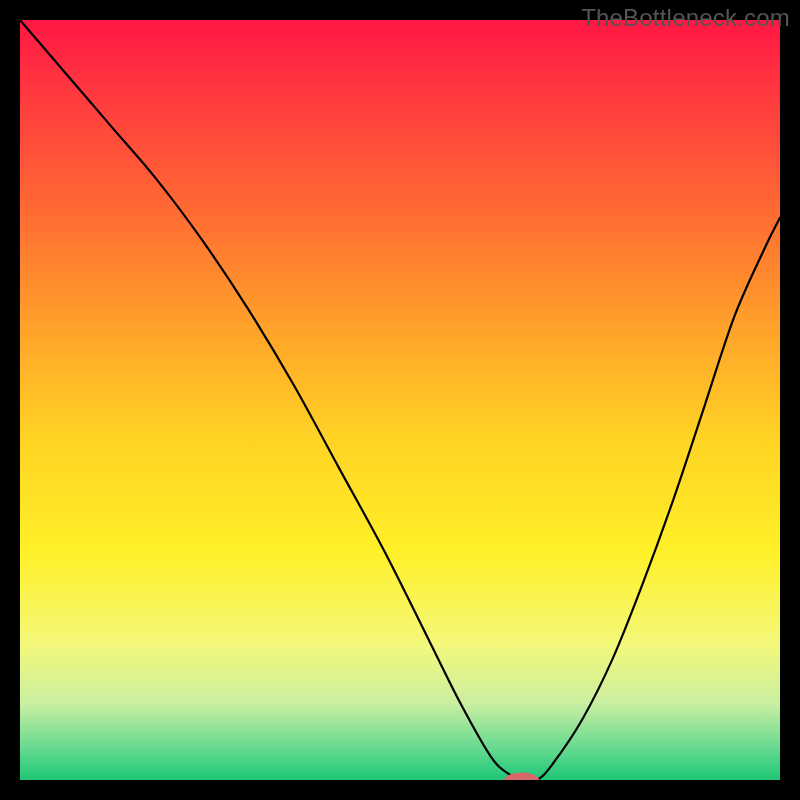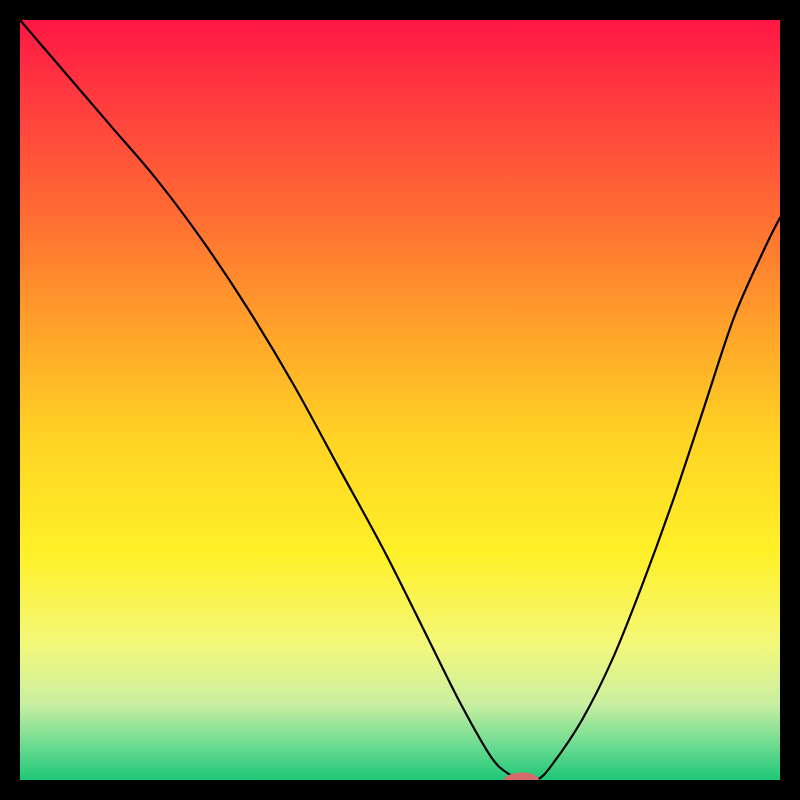--- a/index.html
+++ b/index.html
@@ -48,20 +48,21 @@
   }
   .marker {
     fill: #d66a6a;
     stroke: none;
   }
 </style>
 </head>
 <body>
 
 <div class="frame">
+  <div class="watermark">TheBottleneck.com</div>
   <div class="plot-area">
     <svg viewBox="0 0 760 760">
       <defs>
         <linearGradient id="bg-grad" x1="0" y1="0" x2="0" y2="1">
             <stop offset="0%" stop-color="#ff1744"></stop>
             <stop offset="10%" stop-color="#ff3a3f"></stop>
             <stop offset="25%" stop-color="#ff6a33"></stop>
             <stop offset="40%" stop-color="#ffa02a"></stop>
             <stop offset="55.00000000000001%" stop-color="#ffd324"></stop>
             <stop offset="70%" stop-color="#fff028"></stop>

